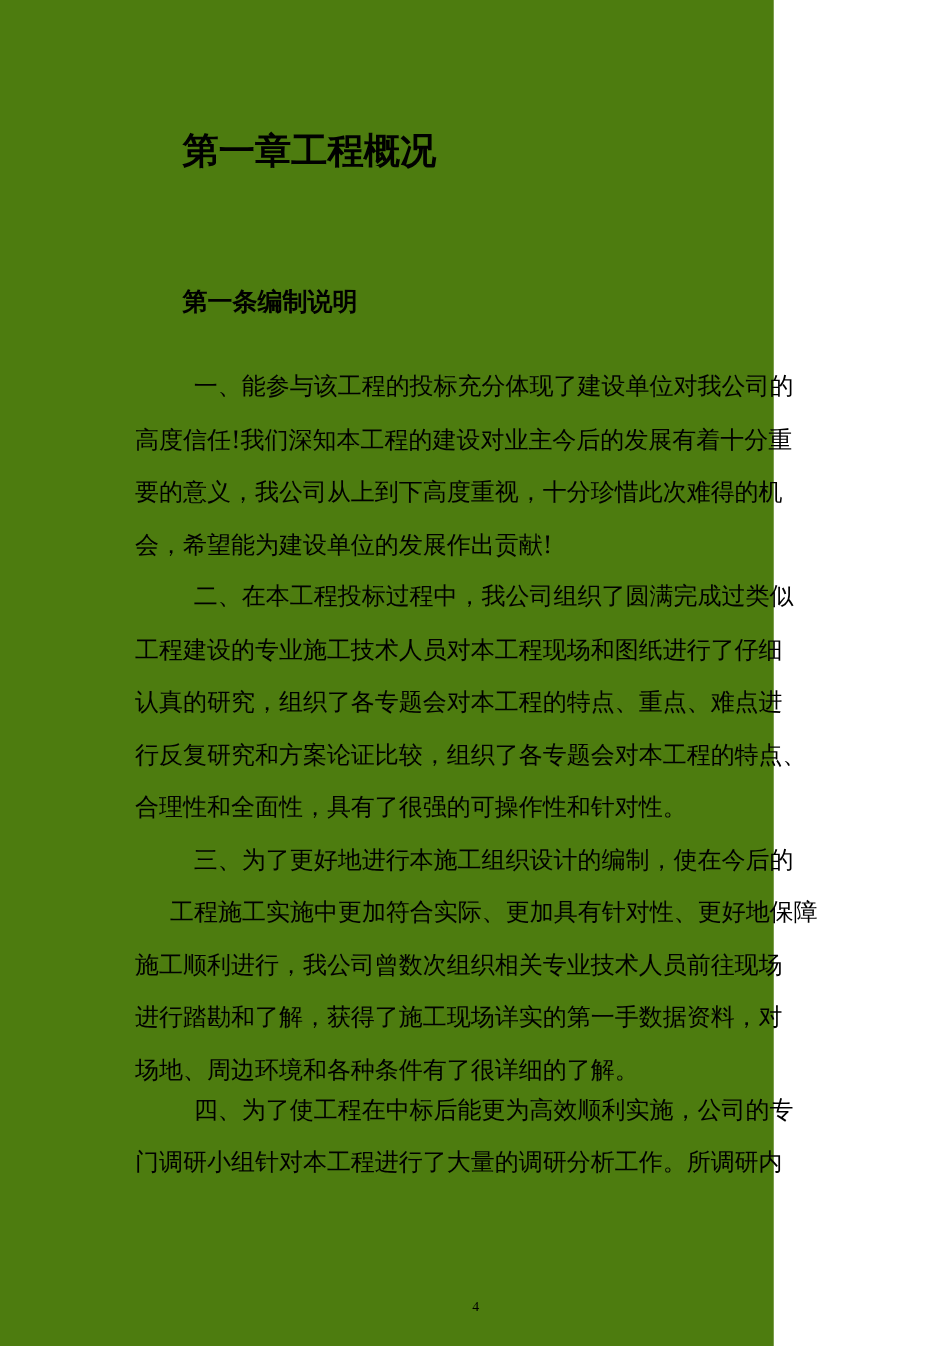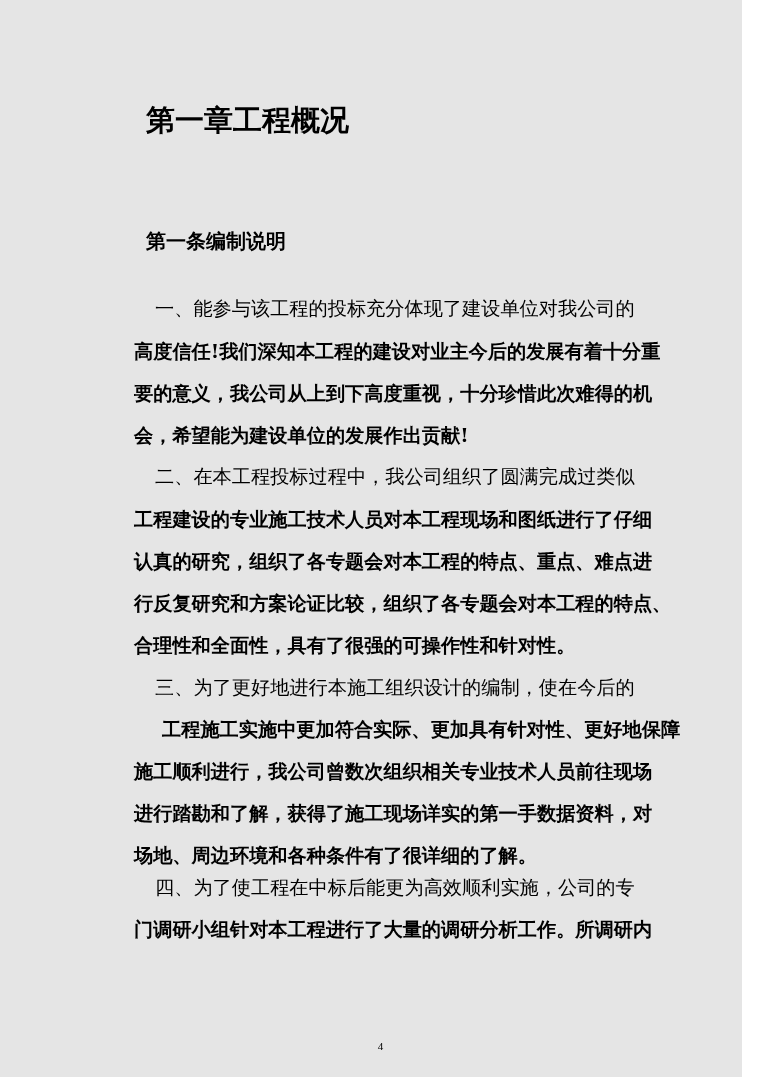--- a/index.html
+++ b/index.html
@@ -11,23 +11,23 @@
       width: 761px;
       height: 1077px;
       position: relative;
       overflow: hidden;
       font-family: "DejaVu Serif", "Liberation Serif", serif;
       color: #000000;
     }
     .page {
       position: absolute;
       left: 0; top: 0;
-      width: 742px;
+      width: 619px;
       height: 1077px;
-      background: #e5e5e5;
+      background: #4d7c0f;
     }
     .chapter-title {
       position: absolute;
       left: 146px;
       top: 100px;
       font-size: 29px;
       font-weight: bold;
       letter-spacing: 0px;
       line-height: 40px;
       white-space: nowrap;
@@ -42,21 +42,21 @@
       white-space: nowrap;
     }
     .line {
       position: absolute;
       font-size: 19.2px;
       line-height: 30px;
       white-space: nowrap;
       letter-spacing: 0px;
     }
     .first { left: 155px; }
-    .cont { left: 134px; font-weight: bold; }
+    .cont { left: 108px; }
     .page-number {
       position: absolute;
       left: 0;
       width: 761px;
       top: 1040px;
       text-align: center;
       font-size: 11px;
       font-family: "Liberation Serif", serif;
     }
   </style>

